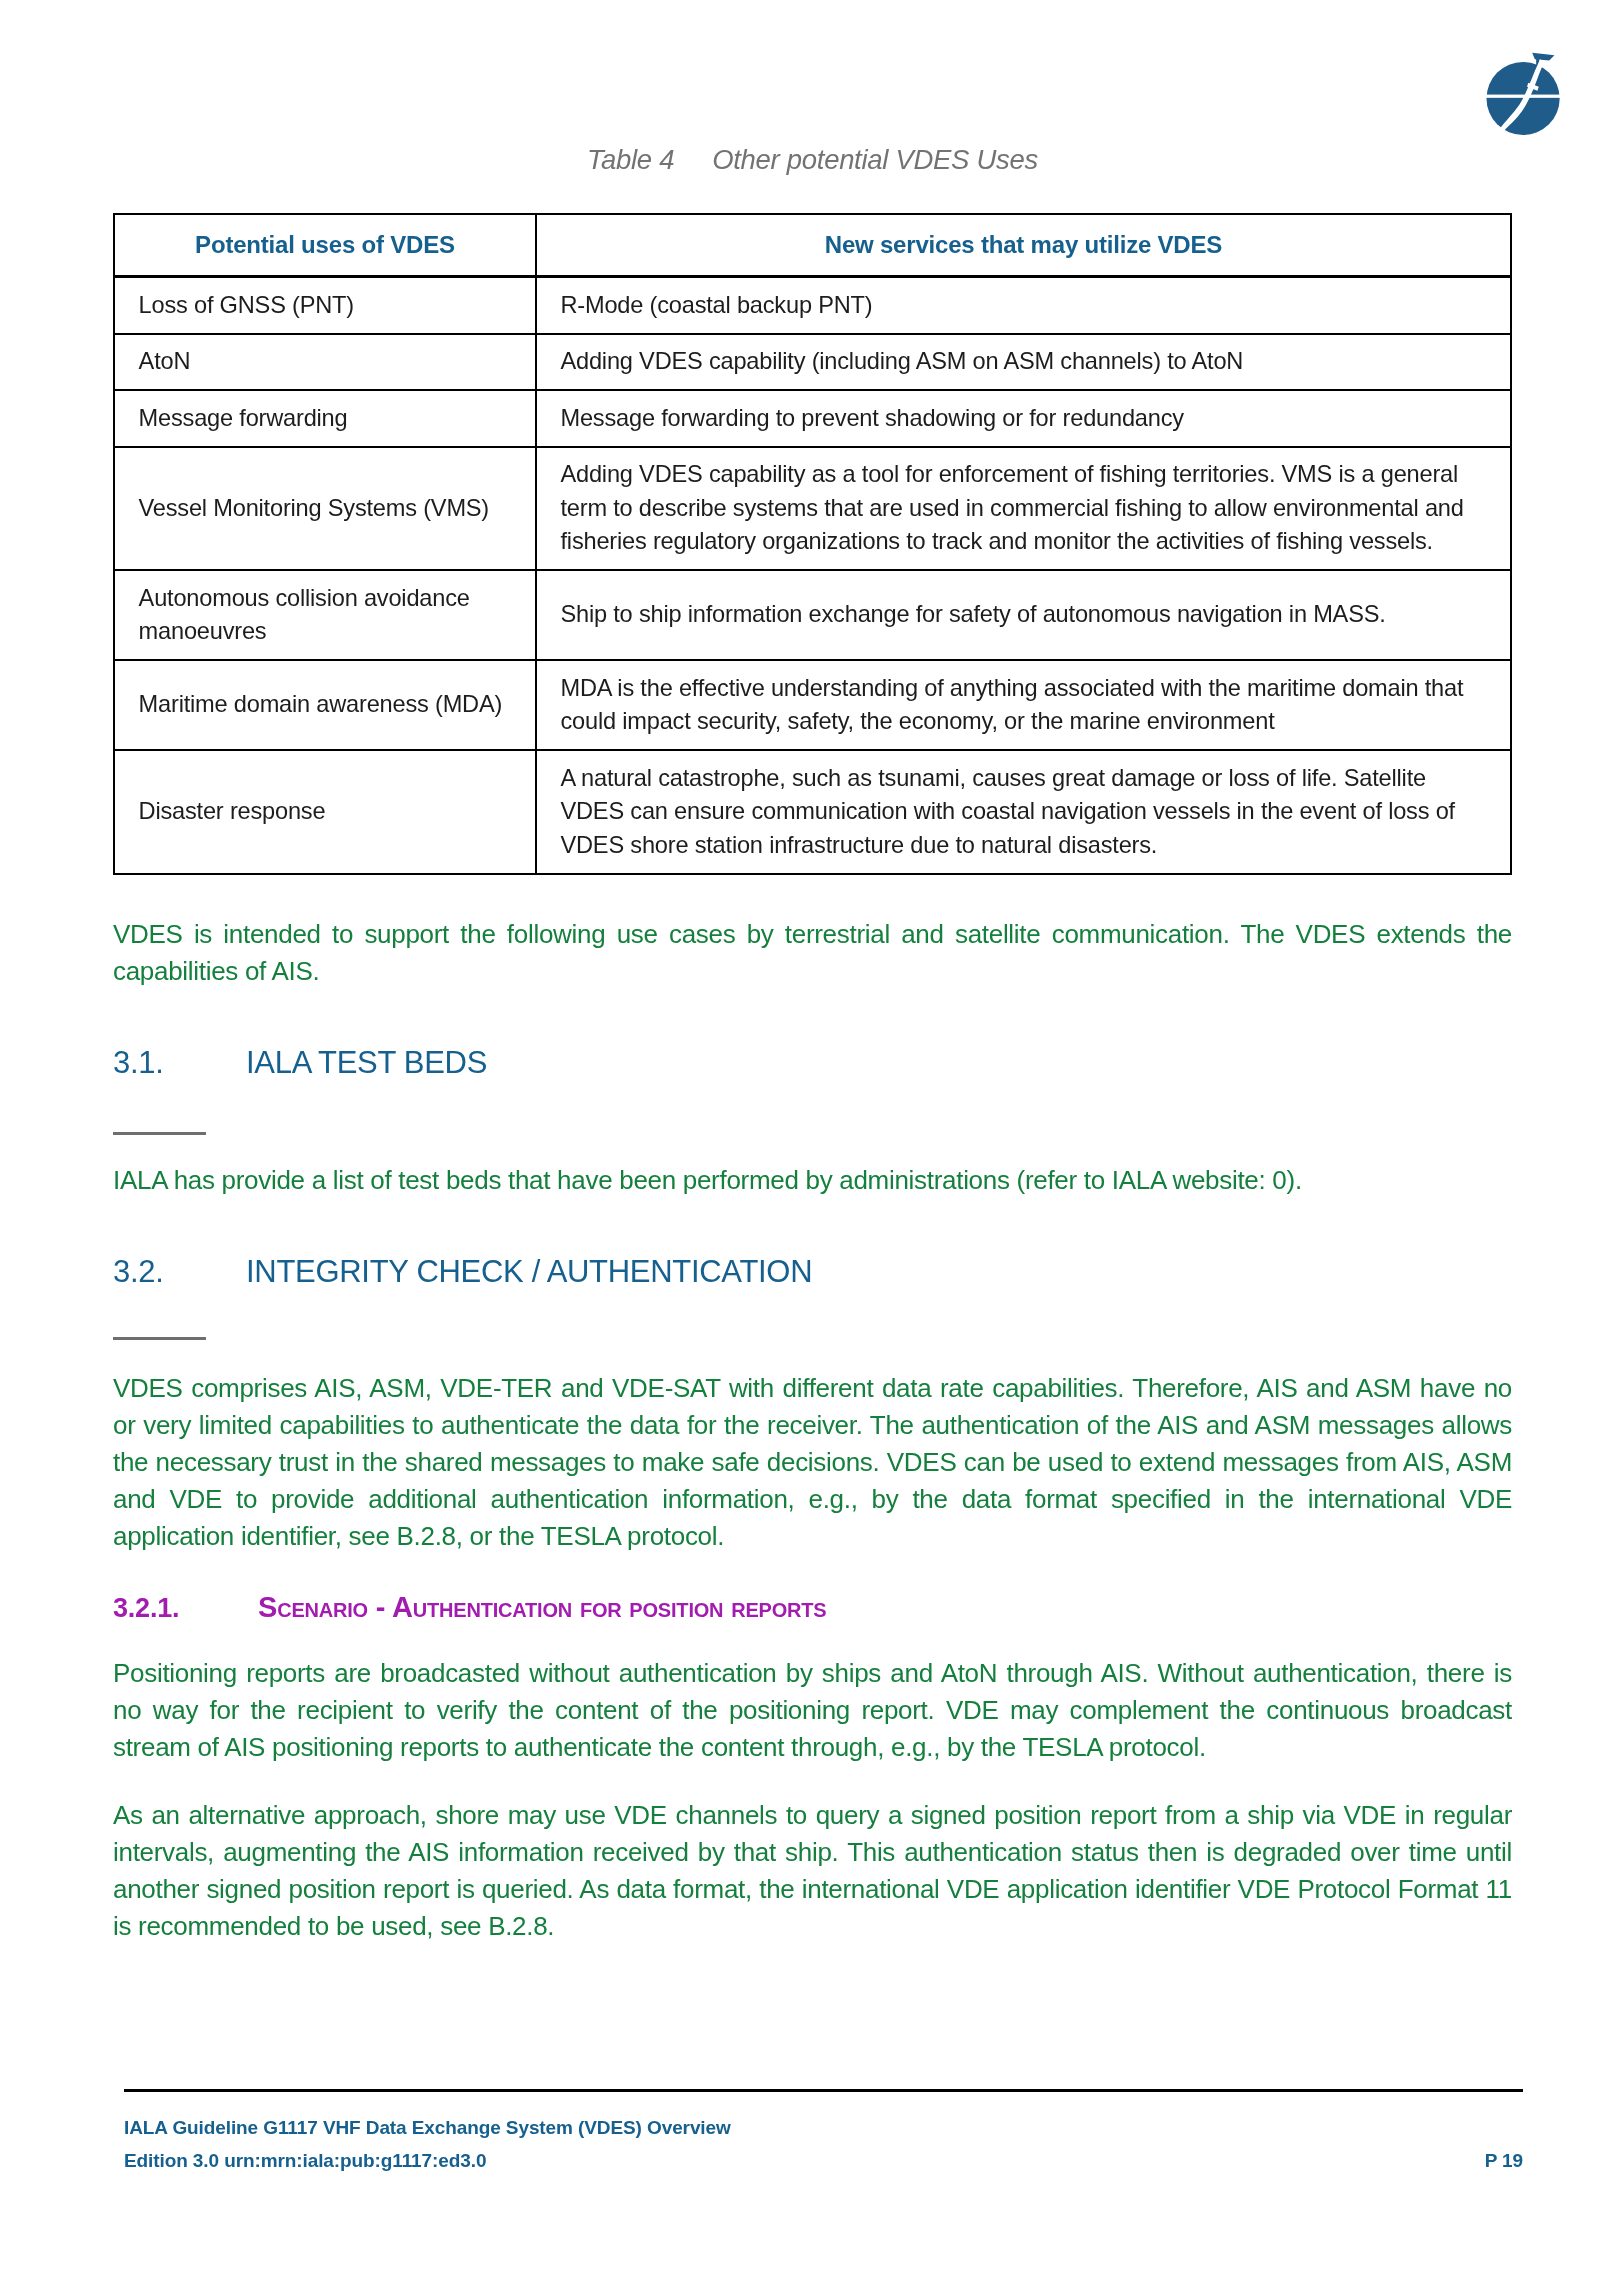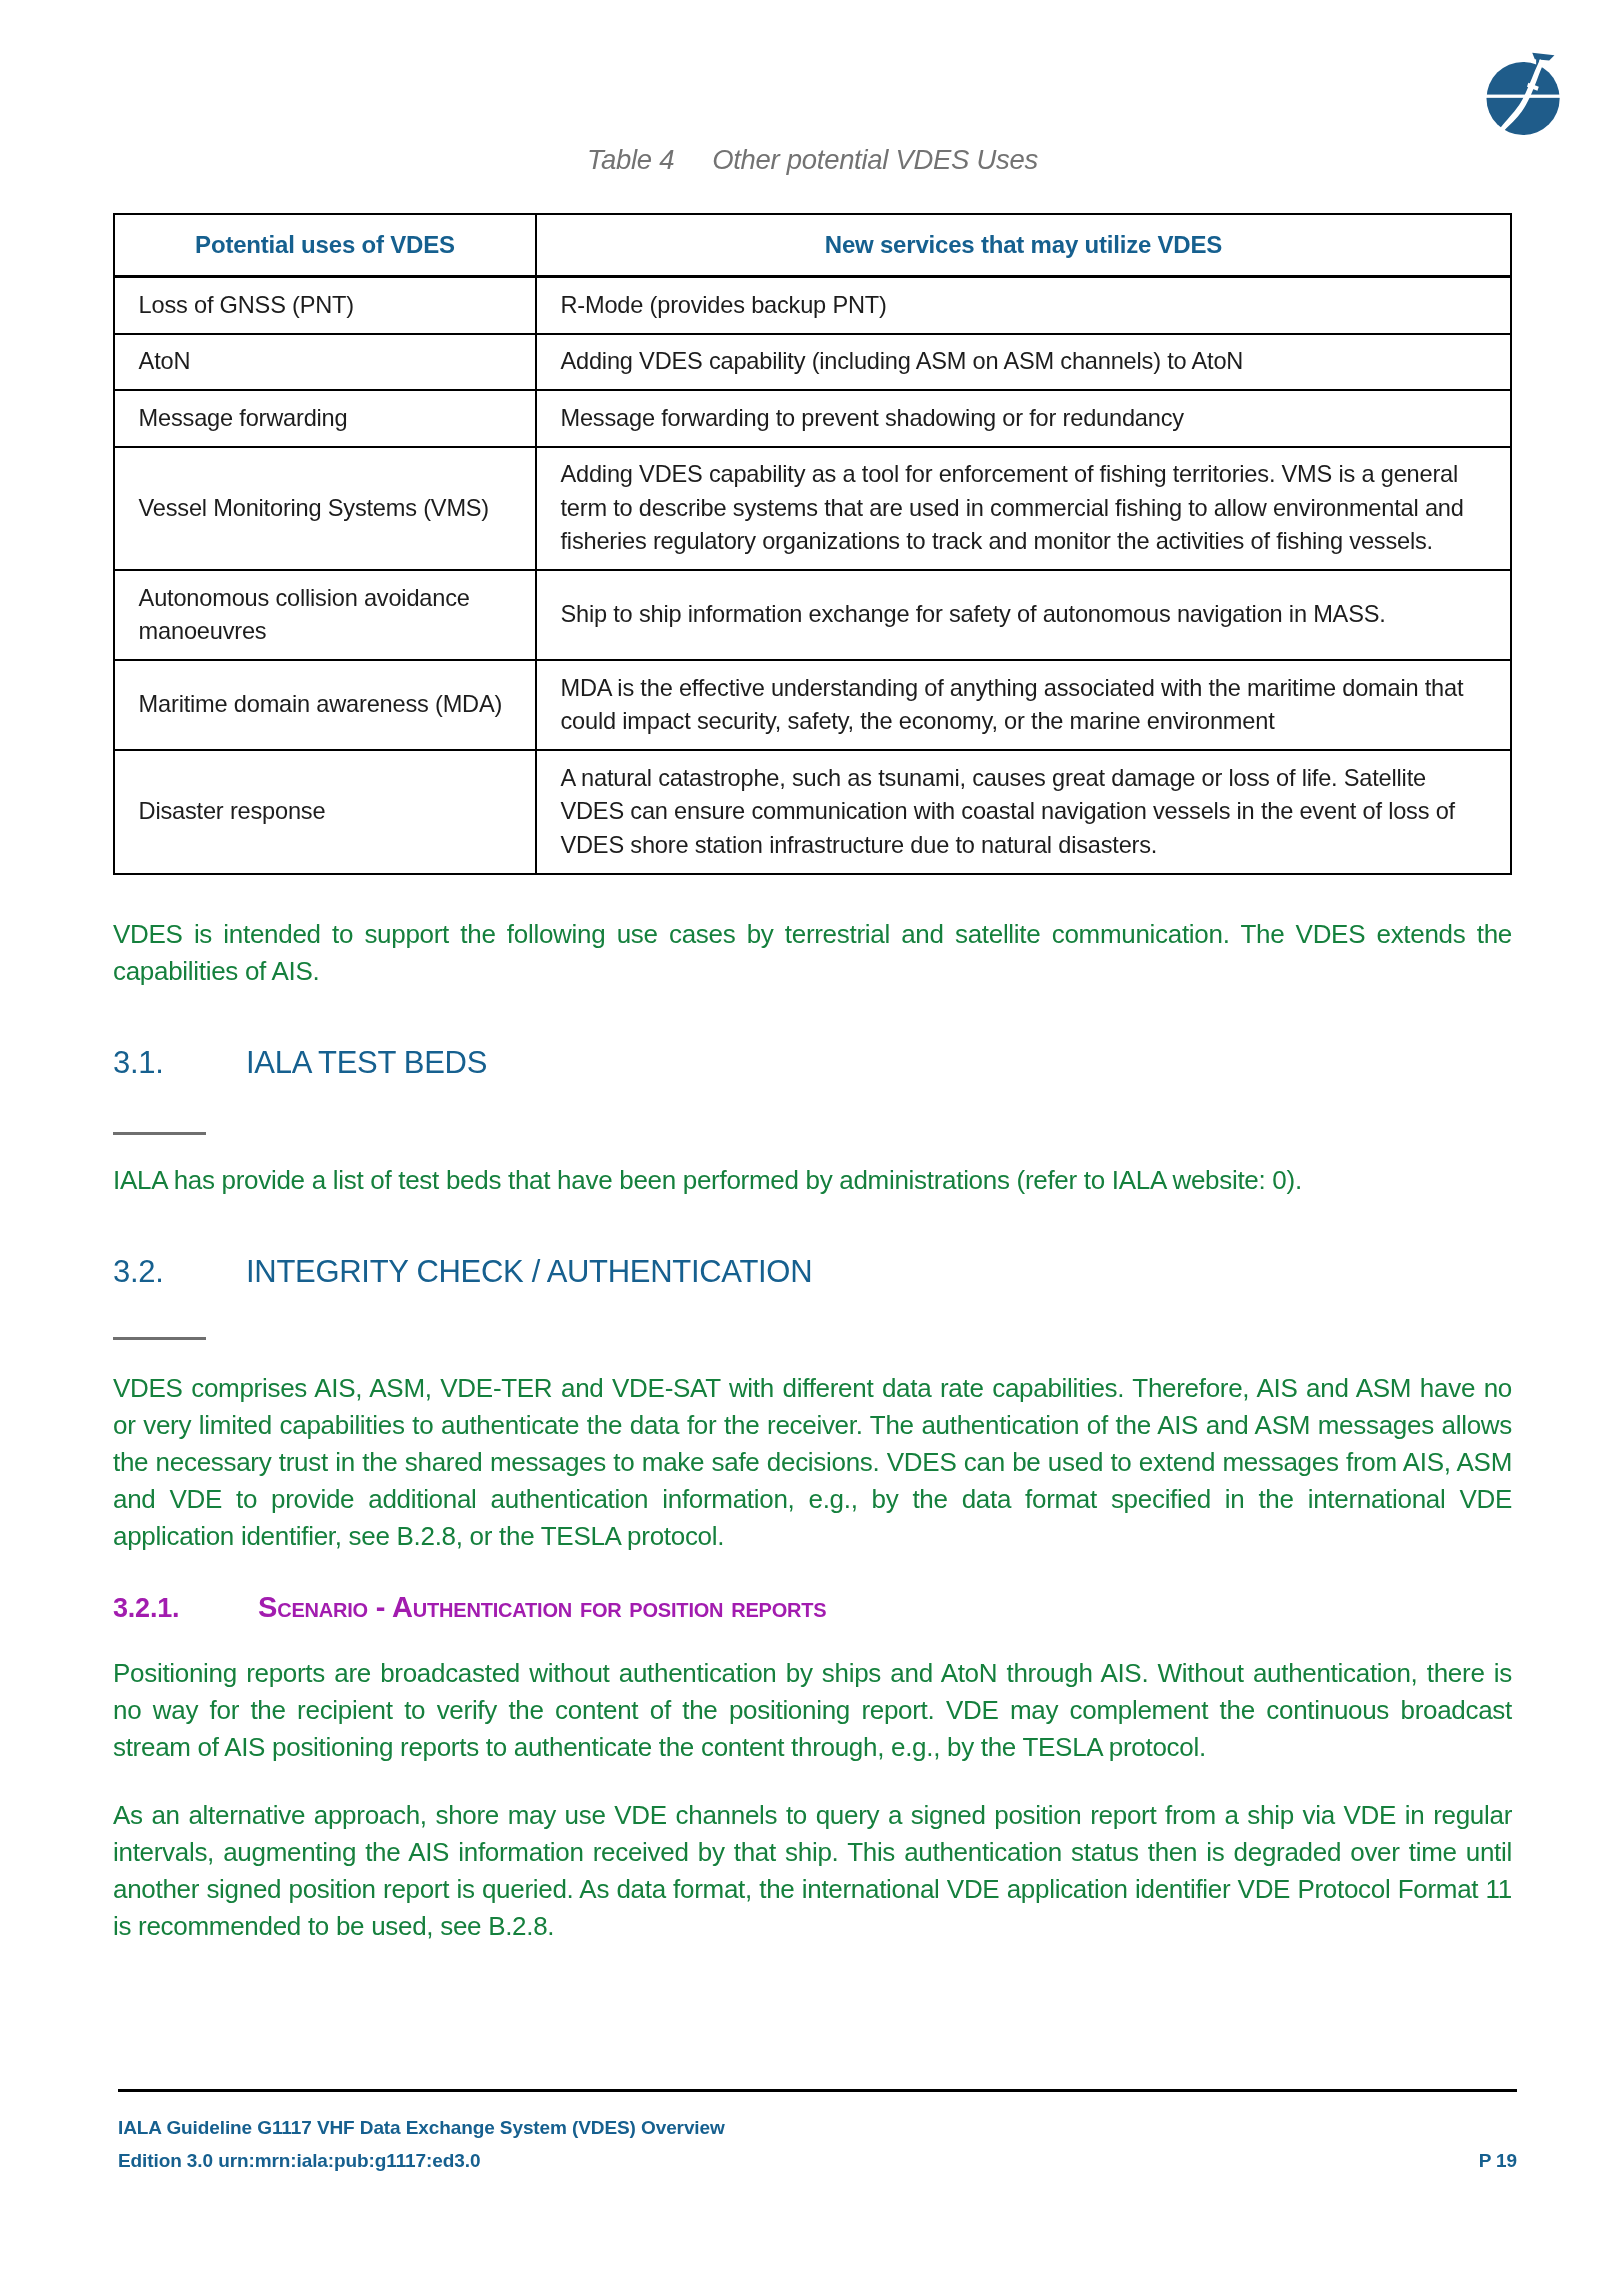--- a/index.html
+++ b/index.html
@@ -60,21 +60,21 @@
     width:93px; height:0; border-top:3.3px solid #6f6f6f;
     margin-top:51px; margin-bottom:27.5px;
   }
   .sep-2 { margin-top:47px; margin-bottom:30px; }
   .after-sep { margin-top:0; }
   .p-body { margin-top:0; }
   .mt-para { margin-top:31px; }
 
   
   .footer {
-    position:absolute; left:118px; width:1399px; top:2089px;
+    position:absolute; left:124px; width:1399px; top:2089px;
     border-top:3.3px solid #000000; padding-top:25px;
     color:#16608f; font-weight:bold; font-size:19px; letter-spacing:-0.1px;
   }
   .footer-row2 { display:flex; justify-content:space-between; margin-top:10.5px;gap:20px; }
 </style>
 </head>
 <body>
 
 <div class="page">
 
@@ -100,21 +100,21 @@
     <table class="vdes">
       <thead>
         <tr>
           <th>Potential uses of VDES</th>
           <th>New services that may utilize VDES</th>
         </tr>
       </thead>
       <tbody>
         <tr>
           <td class="col-use">Loss of GNSS (PNT)</td>
-          <td>R-Mode (provides backup PNT)</td>
+          <td>R-Mode (coastal backup PNT)</td>
         </tr>
         <tr>
           <td class="col-use">AtoN</td>
           <td>Adding VDES capability (including ASM on ASM channels) to AtoN</td>
         </tr>
         <tr>
           <td class="col-use">Message forwarding</td>
           <td>Message forwarding to prevent shadowing or for redundancy</td>
         </tr>
         <tr>

